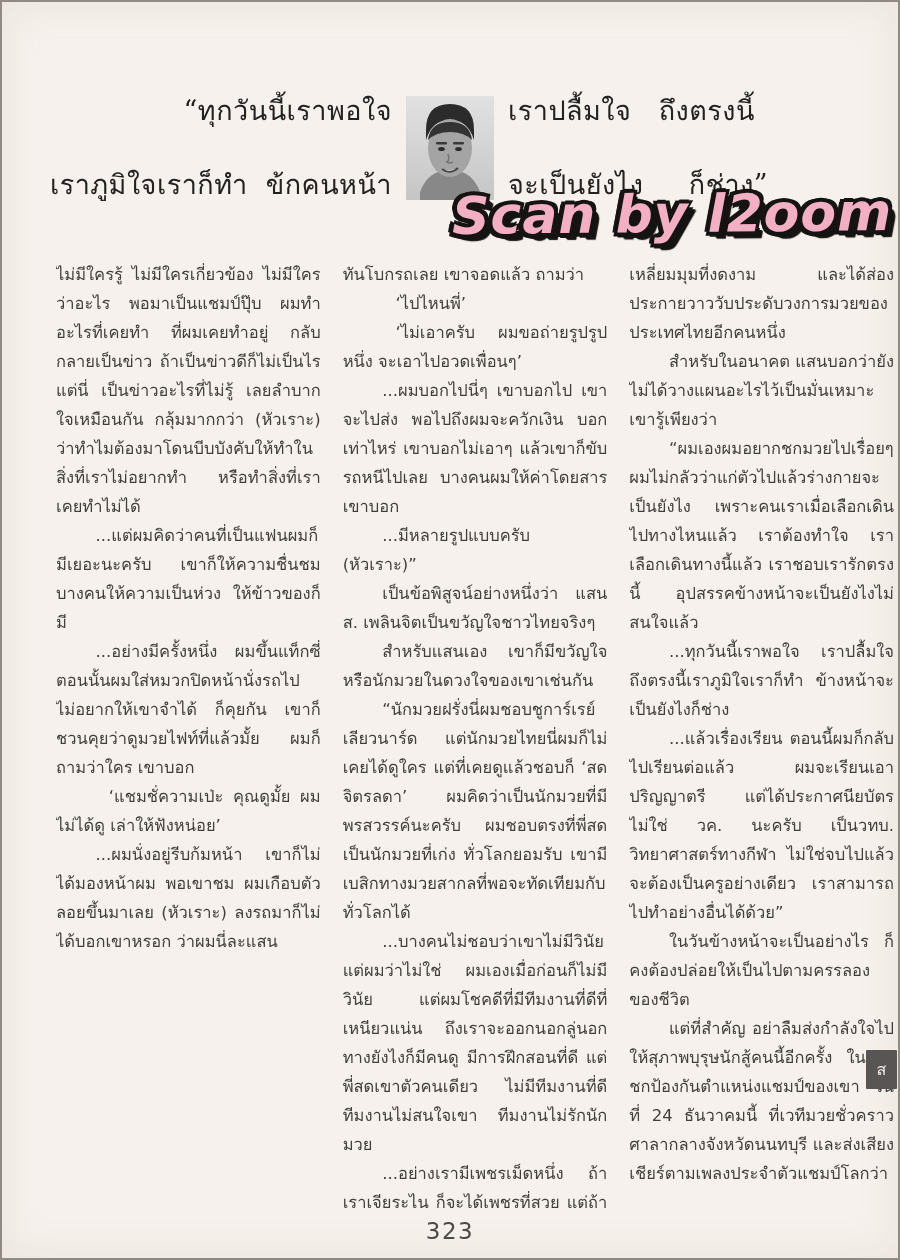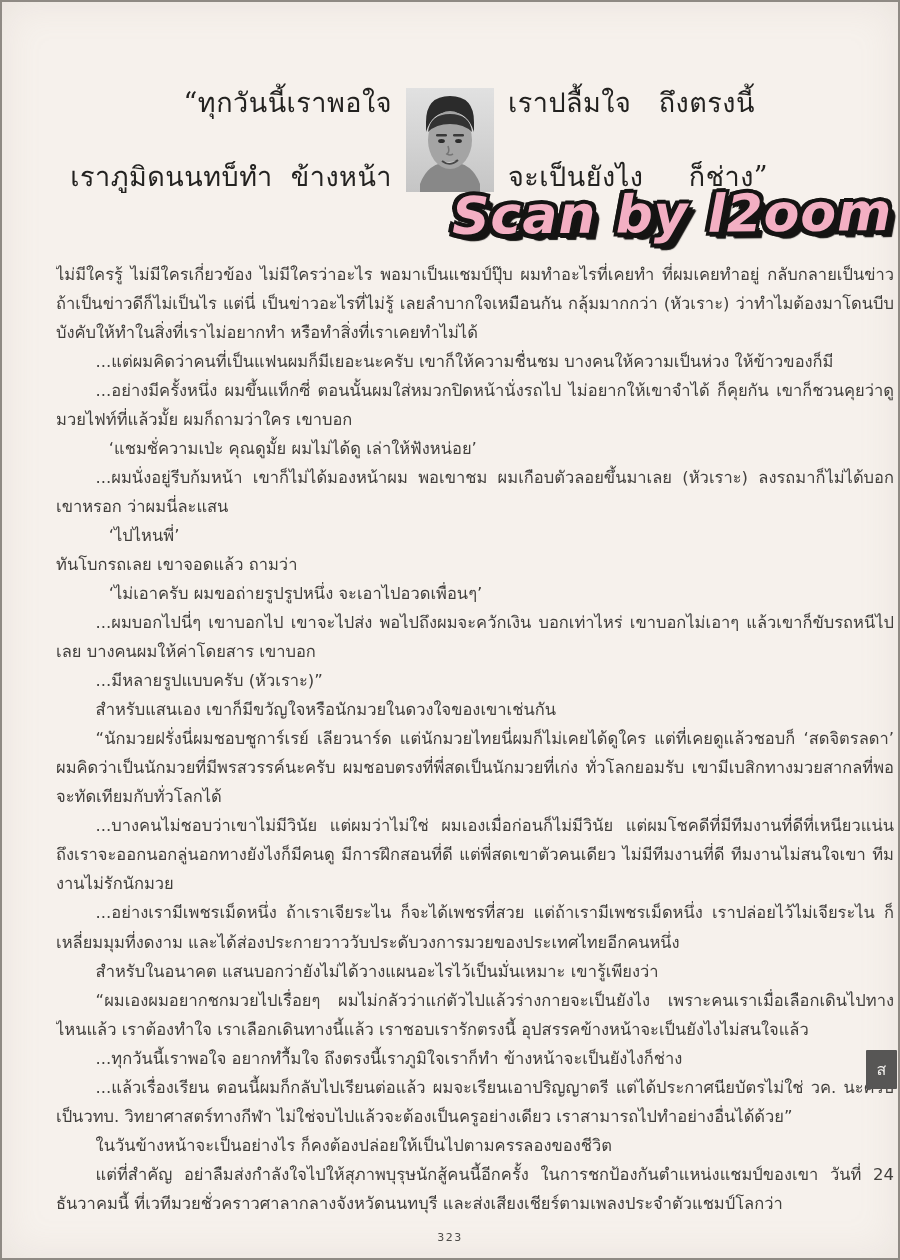--- a/index.html
+++ b/index.html
@@ -5,21 +5,21 @@
   html,body{margin:0;padding:0;}
   body{
     width:900px;height:1260px;position:relative;overflow:hidden;
     background:#f6f1ec;
     box-shadow:inset 0 0 0 2px #8f8a84, inset 0 0 40px rgba(180,160,150,.18);
     font-family:"DejaVu Sans","Liberation Sans",sans-serif;
     color:#3d3b39;
   }
   
   .quote-area{
-    position:absolute;top:76px;left:40px;right:40px;height:112px;
+    position:absolute;top:84px;left:40px;right:40px;height:112px;
     display:grid;grid-template-columns:1fr 88px 1fr;align-items:stretch;
   }
   .quote-left,.quote-right{display:flex;flex-direction:column;justify-content:space-between;padding:2px 0;}
   .quote-left{text-align:right;padding-right:14px;}
   .quote-right{text-align:left;padding-left:14px;gap:24px;}
   .quote-line{
     font-family:"DejaVu Serif","Liberation Serif",serif;
     font-size:27px;line-height:50px;color:#232220;white-space:pre-wrap;
     letter-spacing:.5px;
   }
@@ -37,48 +37,48 @@
     color:#f3afc3;
     text-shadow:
       -4px -3px 0 #151413, 4px -3px 0 #151413,
       -4px  4px 0 #151413, 4px  4px 0 #151413,
       0 -4px 0 #151413, 0 5px 0 #151413,
       -5px 0 0 #151413, 6px 6px 0 #151413, 7px 7px 1px #151413;
   }
   
   .columns{
     position:absolute;top:260px;left:56px;width:838px;height:958px;
-    display:grid;grid-template-columns:repeat(1,1fr);column-gap:22px;
+    display:grid;grid-template-columns:repeat(3,1fr);column-gap:22px;
     overflow:hidden;
   }
   .col{overflow:hidden;}
   .para{
     margin:0;font-size:16.5px;line-height:29px;text-align:justify;
     color:#413f3c;text-justify:inter-character;
   }
   .para.indent{text-indent:2.4em;}
   .para.dialog{text-indent:3.2em;}
   
   .page-number{
     position:absolute;bottom:16px;left:0;width:100%;text-align:center;
-    font-size:11px;letter-spacing:1.5px;color:#4c4a47;margin-top:24px;
+    font-size:23px;letter-spacing:1.5px;color:#4c4a47;margin-top:24px;
   }
   .side-tab{
     position:absolute;top:1050px;right:3px;width:31px;height:39px;
     background:#575655;color:#f1efec;display:flex;align-items:center;justify-content:center;
     font-size:16px;border-radius:1px;
   }
 </style>
 </head>
 <body>
 
 <div class="quote-area">
   <div class="quote-left">
     <div class="quote-line">“ทุกวันนี้เราพอใจ</div>
-    <div class="quote-line">เราภูมิดนนทบ็ทำ  ข้างหน้า</div>
+    <div class="quote-line">เราภูมิใจเราก็ทำ  ข้กคนหน้า</div>
   </div>
   <div class="photo-frame">
     <svg width="88" height="104" viewBox="0 0 88 104">
       <defs>
         <linearGradient id="bgGrad" x1="0" y1="0" x2="0" y2="1">
           <stop offset="0" stop-color="#e4e1dd"></stop>
             <stop offset="1" stop-color="#c9c5c0"></stop>
         </linearGradient>
       </defs>
       <rect width="88" height="104" fill="url(#bgGrad)"></rect>
@@ -108,37 +108,38 @@
   <div class="col">
     <p class="para">ไม่มีใครรู้ ไม่มีใครเกี่ยวข้อง ไม่มีใครว่าอะไร พอมาเป็นแชมป์ปุ๊บ ผมทำอะไรที่เคยทำ ที่ผมเคยทำอยู่ กลับกลายเป็นข่าว ถ้าเป็นข่าวดีก็ไม่เป็นไร แต่นี่ เป็นข่าวอะไรที่ไม่รู้ เลยลำบากใจเหมือนกัน กลุ้มมากกว่า (หัวเราะ) ว่าทำไมต้องมาโดนบีบบังคับให้ทำในสิ่งที่เราไม่อยากทำ หรือทำสิ่งที่เราเคยทำไม่ได้</p>
     <p class="para indent">...แต่ผมคิดว่าคนที่เป็นแฟนผมก็มีเยอะนะครับ เขาก็ให้ความชื่นชม บางคนให้ความเป็นห่วง ให้ข้าวของก็มี</p>
     <p class="para indent">...อย่างมีครั้งหนึ่ง ผมขึ้นแท็กซี่ ตอนนั้นผมใส่หมวกปิดหน้านั่งรถไป ไม่อยากให้เขาจำได้ ก็คุยกัน เขาก็ชวนคุยว่าดูมวยไฟท์ที่แล้วมั้ย ผมก็ถามว่าใคร เขาบอก</p>
     <p class="para dialog">‘แชมชั่ความเป่ะ คุณดูมั้ย ผมไม่ได้ดู เล่าให้ฟังหน่อย’</p>
     <p class="para indent">...ผมนั่งอยู่รีบก้มหน้า เขาก็ไม่ได้มองหน้าผม พอเขาชม ผมเกือบตัวลอยขึ้นมาเลย (หัวเราะ) ลงรถมาก็ไม่ได้บอกเขาหรอก ว่าผมนี่ละแสน</p>
 
   </div>
 
   <div class="col">
+    <p class="para">ทันโบกรถเลย เขาจอดแล้ว ถามว่า</p>
     <p class="para dialog">‘ไปไหนพี่’</p>
-    <p class="para">ทันโบกรถเลย เขาจอดแล้ว ถามว่า</p>
     <p class="para dialog">‘ไม่เอาครับ ผมขอถ่ายรูปรูปหนึ่ง จะเอาไปอวดเพื่อนๆ’</p>
     <p class="para indent">...ผมบอกไปนี่ๆ เขาบอกไป เขาจะไปส่ง พอไปถึงผมจะควักเงิน บอกเท่าไหร่ เขาบอกไม่เอาๆ แล้วเขาก็ขับรถหนีไปเลย บางคนผมให้ค่าโดยสาร เขาบอก</p>
     <p class="para indent">...มีหลายรูปแบบครับ (หัวเราะ)”</p>
+    <p class="para indent">เป็นข้อพิสูจน์อย่างหนึ่งว่า แสน ส. เพลินจิตเป็นขวัญใจชาวไทยจริงๆ</p>
     <p class="para indent">สำหรับแสนเอง เขาก็มีขวัญใจหรือนักมวยในดวงใจของเขาเช่นกัน</p>
     <p class="para indent">“นักมวยฝรั่งนี่ผมชอบชูการ์เรย์ เลียวนาร์ด แต่นักมวยไทยนี่ผมก็ไม่เคยได้ดูใคร แต่ที่เคยดูแล้วชอบก็ ‘สดจิตรลดา’ ผมคิดว่าเป็นนักมวยที่มีพรสวรรค์นะครับ ผมชอบตรงที่พี่สดเป็นนักมวยที่เก่ง ทั่วโลกยอมรับ เขามีเบสิกทางมวยสากลที่พอจะทัดเทียมกับทั่วโลกได้</p>
     <p class="para indent">...บางคนไม่ชอบว่าเขาไม่มีวินัย แต่ผมว่าไม่ใช่ ผมเองเมื่อก่อนก็ไม่มีวินัย แต่ผมโชคดีที่มีทีมงานที่ดีที่เหนียวแน่น ถึงเราจะออกนอกลู่นอกทางยังไงก็มีคนดู มีการฝึกสอนที่ดี แต่พี่สดเขาตัวคนเดียว ไม่มีทีมงานที่ดี ทีมงานไม่สนใจเขา ทีมงานไม่รักนักมวย</p>
     <p class="para indent">...อย่างเรามีเพชรเม็ดหนึ่ง ถ้าเราเจียระไน ก็จะได้เพชรที่สวย แต่ถ้าเรามีเพชรเม็ดหนึ่ง เราปล่อยไว้ไม่เจียระไน ก็ไม่มีวันได้เพชรสวย จริงมั้ยครับ”</p>
 
   </div>
 
   <div class="col">
     <p class="para">เหลี่ยมมุมที่งดงาม และได้ส่องประกายวาววับประดับวงการมวยของประเทศไทยอีกคนหนึ่ง</p>
     <p class="para indent">สำหรับในอนาคต แสนบอกว่ายังไม่ได้วางแผนอะไรไว้เป็นมั่นเหมาะ เขารู้เพียงว่า</p>
     <p class="para indent">“ผมเองผมอยากชกมวยไปเรื่อยๆ ผมไม่กลัวว่าแก่ตัวไปแล้วร่างกายจะเป็นยังไง เพราะคนเราเมื่อเลือกเดินไปทางไหนแล้ว เราต้องทำใจ เราเลือกเดินทางนี้แล้ว เราชอบเรารักตรงนี้ อุปสรรคข้างหน้าจะเป็นยังไงไม่สนใจแล้ว</p>
-    <p class="para indent">...ทุกวันนี้เราพอใจ อยากทำื้มใจ ถึงตรงนี้เราภูมิใจเราก็ทำ ข้างหน้าจะเป็นยังไงก็ช่าง</p>
+    <p class="para indent">...ทุกวันนี้เราพอใจ เราปลื้มใจ ถึงตรงนี้เราภูมิใจเราก็ทำ ข้างหน้าจะเป็นยังไงก็ช่าง</p>
     <p class="para indent">...แล้วเรื่องเรียน ตอนนี้ผมก็กลับไปเรียนต่อแล้ว ผมจะเรียนเอาปริญญาตรี แต่ได้ประกาศนียบัตรไม่ใช่ วค. นะครับ เป็นวทบ. วิทยาศาสตร์ทางกีฬา ไม่ใช่จบไปแล้วจะต้องเป็นครูอย่างเดียว เราสามารถไปทำอย่างอื่นได้ด้วย”</p>
     <p class="para indent">ในวันข้างหน้าจะเป็นอย่างไร ก็คงต้องปล่อยให้เป็นไปตามครรลองของชีวิต</p>
     <p class="para indent">แต่ที่สำคัญ อย่าลืมส่งกำลังใจไปให้สุภาพบุรุษนักสู้คนนี้อีกครั้ง ในการชกป้องกันตำแหน่งแชมป์ของเขา วันที่ 24 ธันวาคมนี้ ที่เวทีมวยชั่วคราวศาลากลางจังหวัดนนทบุรี และส่งเสียงเชียร์ตามเพลงประจำตัวแชมป์โลกว่า</p>
 
   </div>
 
 </div>
 
 <div class="side-tab">ส</div>
 

